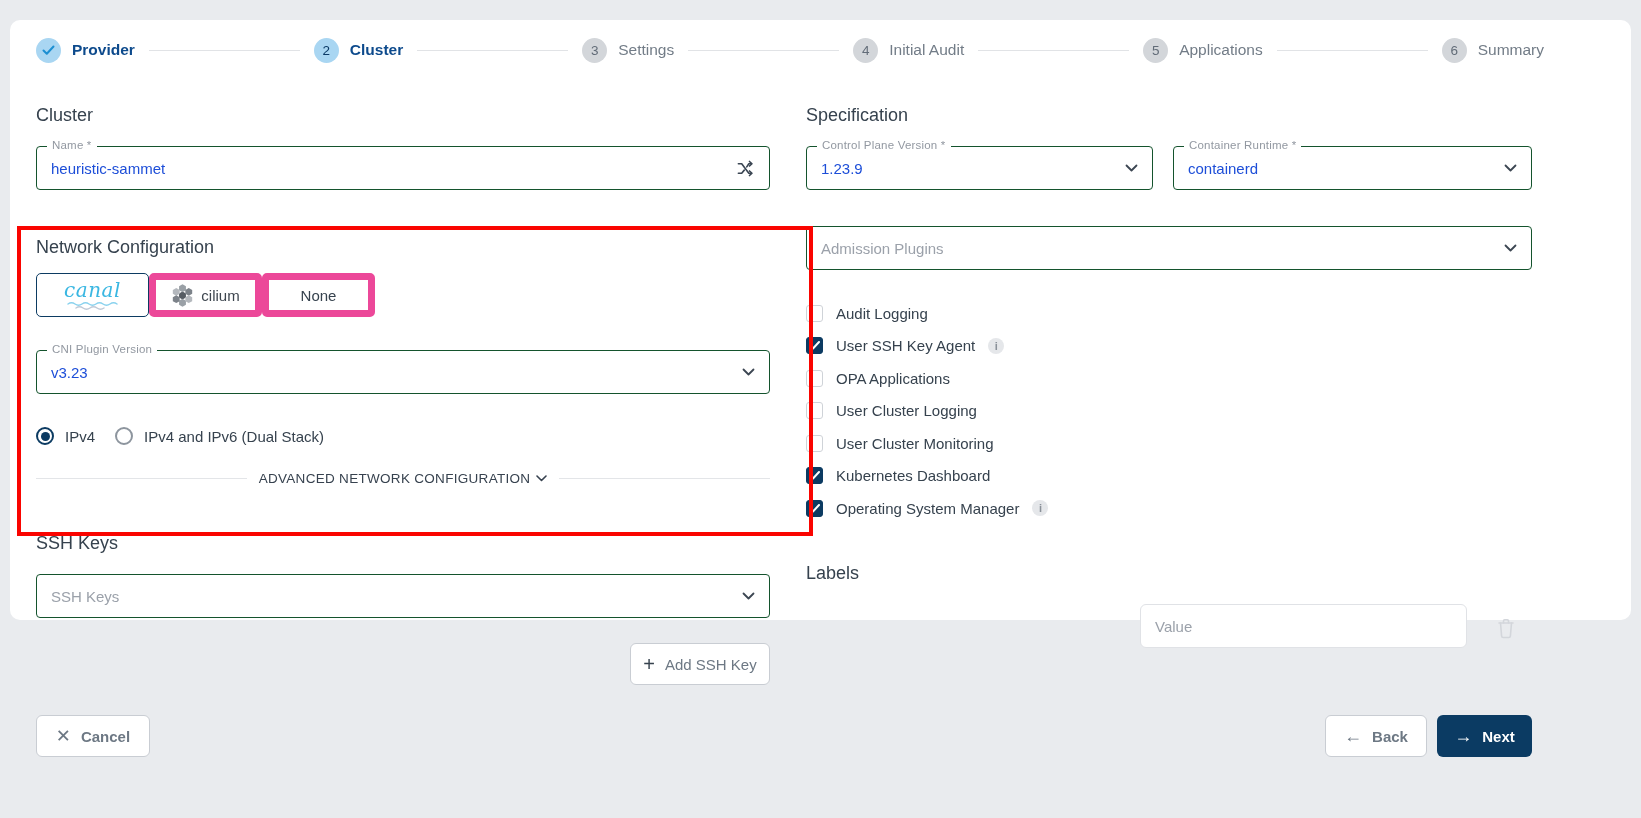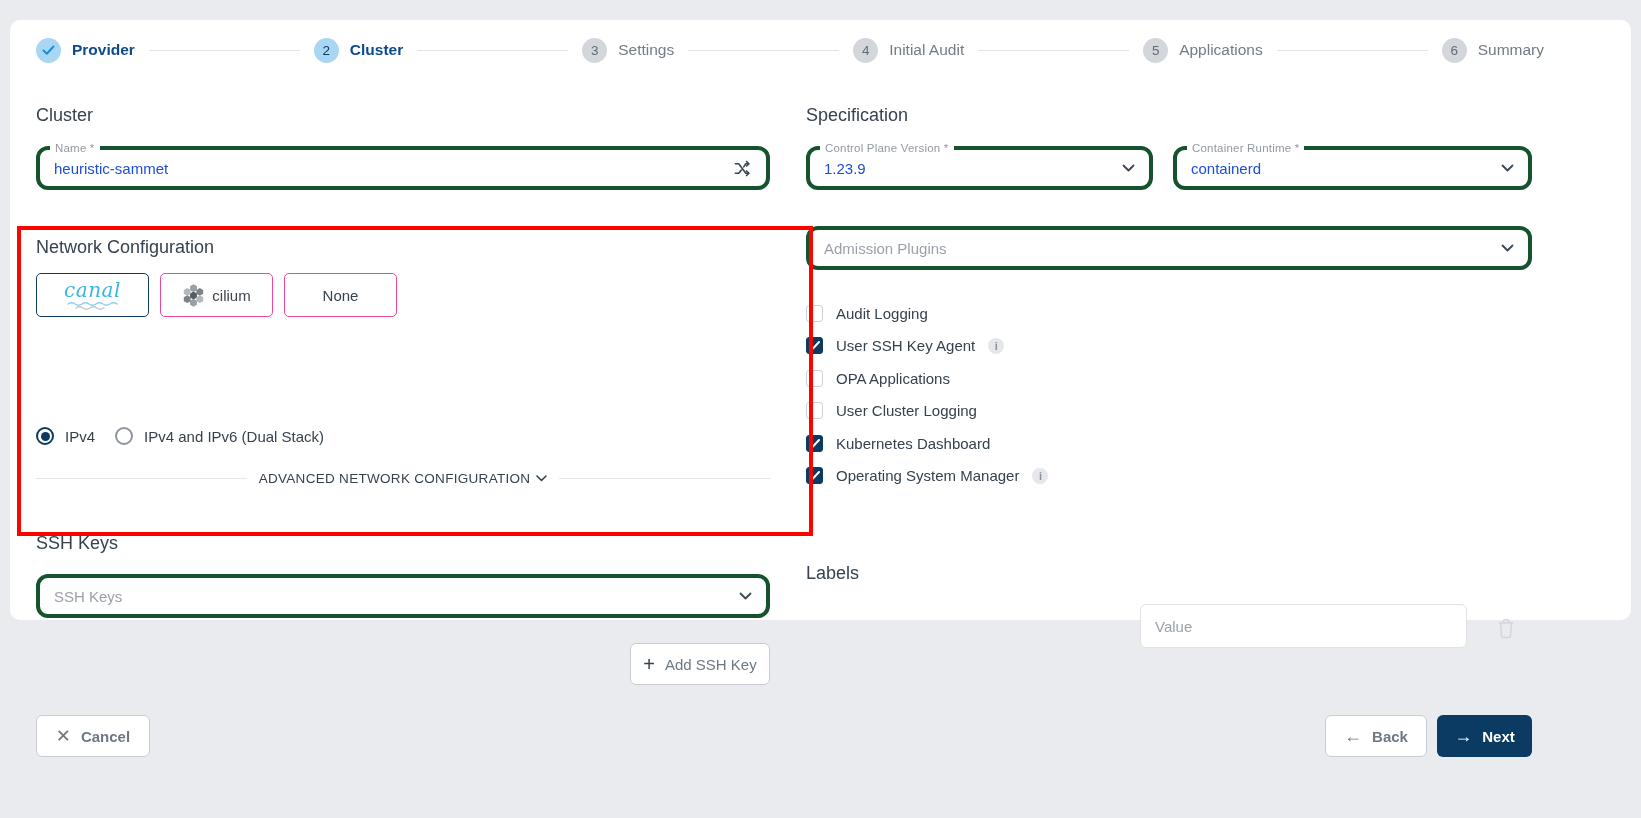--- a/index.html
+++ b/index.html
@@ -34,44 +34,44 @@
   .connector{flex:1 1 auto;border-top:1px solid #e1e3e6;height:0;margin:0 14px;}
 
   
   .section-heading{
     position:absolute;font-size:18px;color:#36424e;font-weight:500;line-height:22px;
   }
 
   
   .field{
     position:absolute;height:44px;background:#fff;
-    border:4px solid #14532d;border-radius:12px;
+    border:1px solid #14532d;border-radius:4px;
     display:flex;align-items:center;box-sizing:border-box;
     padding:16px 14px;cursor:pointer;
   }
   .flabel{
     position:absolute;top:-8px;left:10px;background:#fff;
     padding:0 5px;font-size:11.5px;color:#9298a1;letter-spacing:.2px;white-space:nowrap;
   }
   .fvalue{font-size:15px;color:#1d4ed8;}
   .fplaceholder{font-size:15px;color:#9ba1aa;}
   .chev{margin-left:auto;flex:0 0 auto;display:flex;align-items:center;}
 
   .text-input{
     position:absolute;height:44px;box-sizing:border-box;
     border:1px solid #e0e2e6;border-radius:6px;background:#fff;
     padding:0 14px;font-size:15px;color:#36424e;outline:none;
     font-family:"Liberation Sans", sans-serif;
   }
   .text-input::placeholder{color:#9ba1aa;opacity:1;}
 
   
-  .cni-row{position:absolute;left:26px;top:253px;display:flex;gap:11px;text-align:right;}
+  .cni-row{position:absolute;left:26px;top:253px;display:flex;gap:0;text-align:right;}
   .cni-btn{
-    width:113px;height:44px;border:1px solid #ec4899;border-radius:5px;
+    width:113px;height:44px;border:7px solid #ec4899;border-radius:5px;
     background:#fff;display:flex;align-items:center;justify-content:center;gap:7px;
     cursor:pointer;box-sizing:border-box;
   }
   .cni-btn.selected{border:1px solid #0c3b62;}
   .canal-logo{display:flex;flex-direction:column;align-items:center;line-height:1;}
   .canal-word{
     font-family:"DejaVu Serif", serif;font-style:italic;font-size:20px;
     color:#3ab7e2;letter-spacing:.5px;margin-bottom:1px;
   }
   .cilium-word{font-size:15px;color:#3d454e;}
@@ -222,20 +222,29 @@
         <polygon points="17,11.7 20.3,13.6 20.3,17.4 17,19.3 13.7,17.4 13.7,13.6" fill="#b4b8bd"></polygon>
         <polygon points="5,11.7 8.3,13.6 8.3,17.4 5,19.3 1.7,17.4 1.7,13.6" fill="#7c8289"></polygon>
       </svg>
       <span class="cilium-word">cilium</span>
     </div>
     <div class="cni-btn">
       <span class="none-word">None</span>
     </div>
   </div>
 
+  <div class="field" style="left:26px;top:330px;width:734px;">
+    <span class="flabel">CNI Plugin Version</span>
+    <span class="fvalue">v3.23</span>
+    <span class="chev">
+      <svg width="13" height="8" viewBox="0 0 13 8">
+          <path d="M1.5 1.5 L6.5 6.5 L11.5 1.5" fill="none" stroke="#3c4652" stroke-width="1.8" stroke-linecap="round" stroke-linejoin="round"></path>
+        </svg>
+    </span>
+  </div>
 
   <div class="radio-row">
     <div class="radio-item selected">
       <span class="radio-outer">
           <span class="radio-dot"></span>
         </span>
       <span class="radio-label">IPv4</span>
     </div>
     <div class="radio-item">
       <span class="radio-outer"></span>
@@ -320,20 +329,24 @@
       <span class="cb-label">User SSH Key Agent</span>
       <span class="info-badge">i</span>
     </div>
     <div class="cb-row">
       <span class="cbx"></span>
       <span class="cb-label">OPA Applications</span>
     </div>
     <div class="cb-row">
       <span class="cbx"></span>
       <span class="cb-label">User Cluster Logging</span>
+    </div>
+    <div class="cb-row">
+      <span class="cbx"></span>
+      <span class="cb-label">User Cluster Monitoring</span>
     </div>
     <div class="cb-row">
       <span class="cbx checked">
         <svg width="11" height="9" viewBox="0 0 11 9">
             <path d="M1 4.5 L4 7.5 L10 1" fill="none" stroke="#fff" stroke-width="2" stroke-linecap="round" stroke-linejoin="round"></path>
           </svg>
       </span>
       <span class="cb-label">Kubernetes Dashboard</span>
     </div>
     <div class="cb-row">

